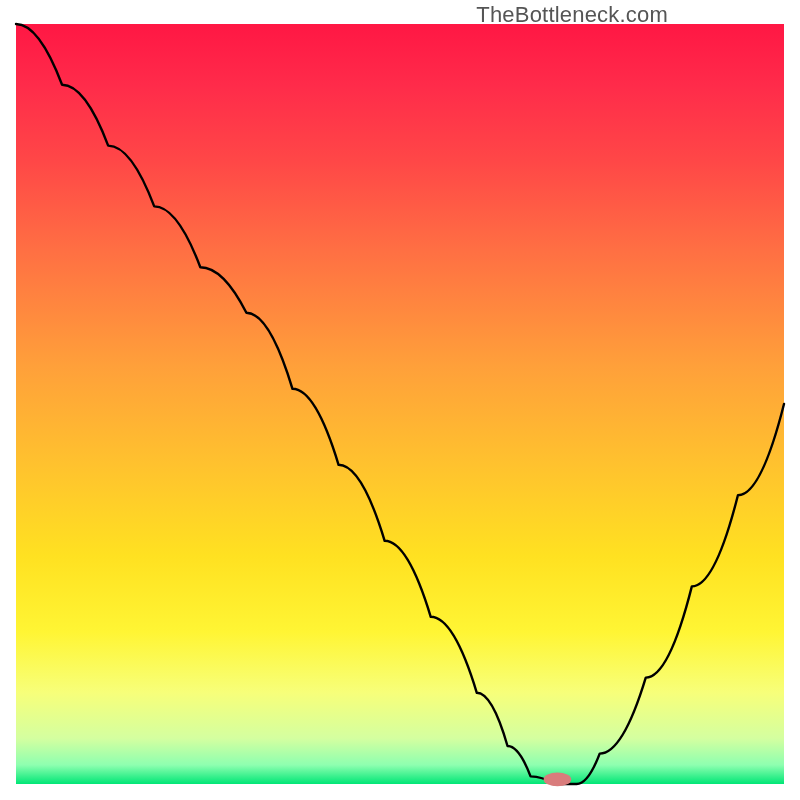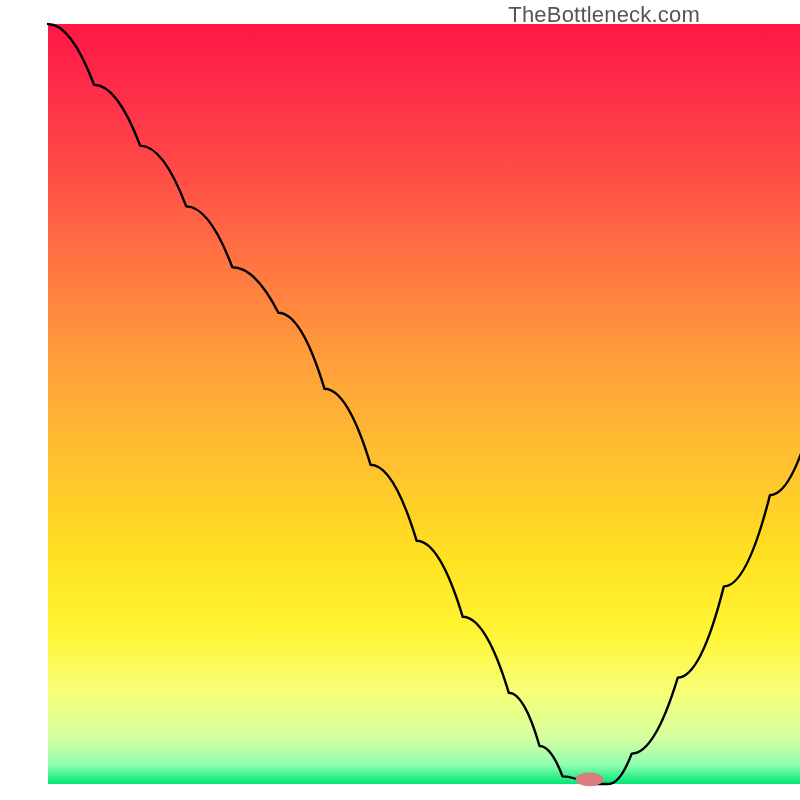--- a/index.html
+++ b/index.html
@@ -8,21 +8,20 @@
     width: 800px;
     height: 800px;
     overflow: hidden;
     background: #ffffff;
     font-family: Arial, Helvetica, sans-serif;
   }
   .chart-wrap {
     position: relative;
     width: 676px;
     height: 800px;
-    padding-left: 32px;
   }
   svg {
     display: block;
   }
   .watermark {
     position: absolute;
     top: 2px;
     right: 8px;
     font-size: 22px;
     color: #555;

